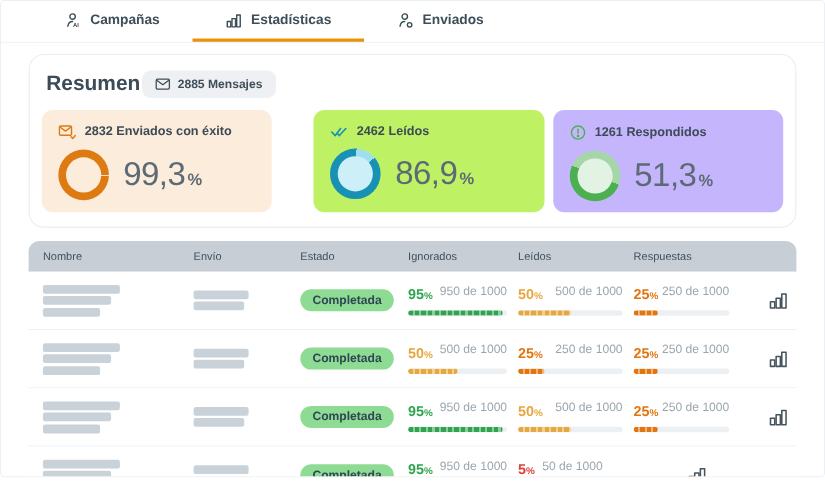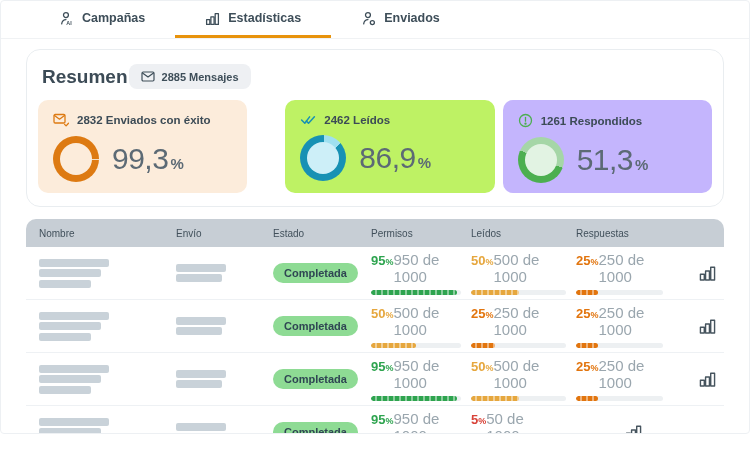--- a/index.html
+++ b/index.html
@@ -34,21 +34,21 @@
   .thead{background:var(--header-bg,#c7ced5);border-radius:10px 10px 0 0;height:28px;font-size:10px;font-weight:500;color:#41505b;}
   .trow{height:53px;border-bottom:1px solid #eef1f4;background:#fff;}
   .skel{height:8px;border-radius:2px;background:#c9d2d9;margin:2.5px 0;}
   .w70{width:70px}.w62{width:62px}.w52{width:52px}.w50{width:50px}.w46{width:46px}
   .status{display:inline-block;background:var(--status-completed,#8edb94);color:#2f4653;font-size:11px;font-weight:600;padding:4px 11px;border-radius:12px;}
   .metric{padding-right:10px;}
   .metric-resp{padding-right:28px;}
   .m-top{display:flex;justify-content:space-between;align-items:flex-start;margin-bottom:5px;}
   .pct-num{font-size:13px;font-weight:700;}
   .pct-sign{font-size:9px;font-weight:700;}
-  .frac{font-size:15px;color:#9aa6ae;}
+  .frac{font-size:11px;color:#9aa6ae;}
   .bar{height:5px;border-radius:3px;background:#edf0f2;overflow:hidden;}
   .fill{display:block;height:100%;border-radius:3px;background-image:repeating-linear-gradient(90deg,rgba(255,255,255,0) 0 4px,rgba(255,255,255,.45) 4px 6px);}
   .cell-action{display:flex;justify-content:center;}
   .icon-btn{background:none;border:none;padding:2px;cursor:pointer;display:flex;align-items:center;}
 </style>
 </head>
 <body>
 
 <div class="app">
 
@@ -150,21 +150,21 @@
       </div>
 
     </div>
   </section>
 
   <section class="table">
     <div class="thead">
       <span>Nombre</span>
       <span>Envío</span>
       <span>Estado</span>
-      <span>Permisos</span>
+      <span>Ignorados</span>
       <span>Leídos</span>
       <span>Respuestas</span>
       <span></span>
     </div>
     <div id="rows">
   <div class="trow">
     <div class="cell">
       <div class="skel w70"></div>
       <div class="skel w62"></div>
       <div class="skel w52"></div>

